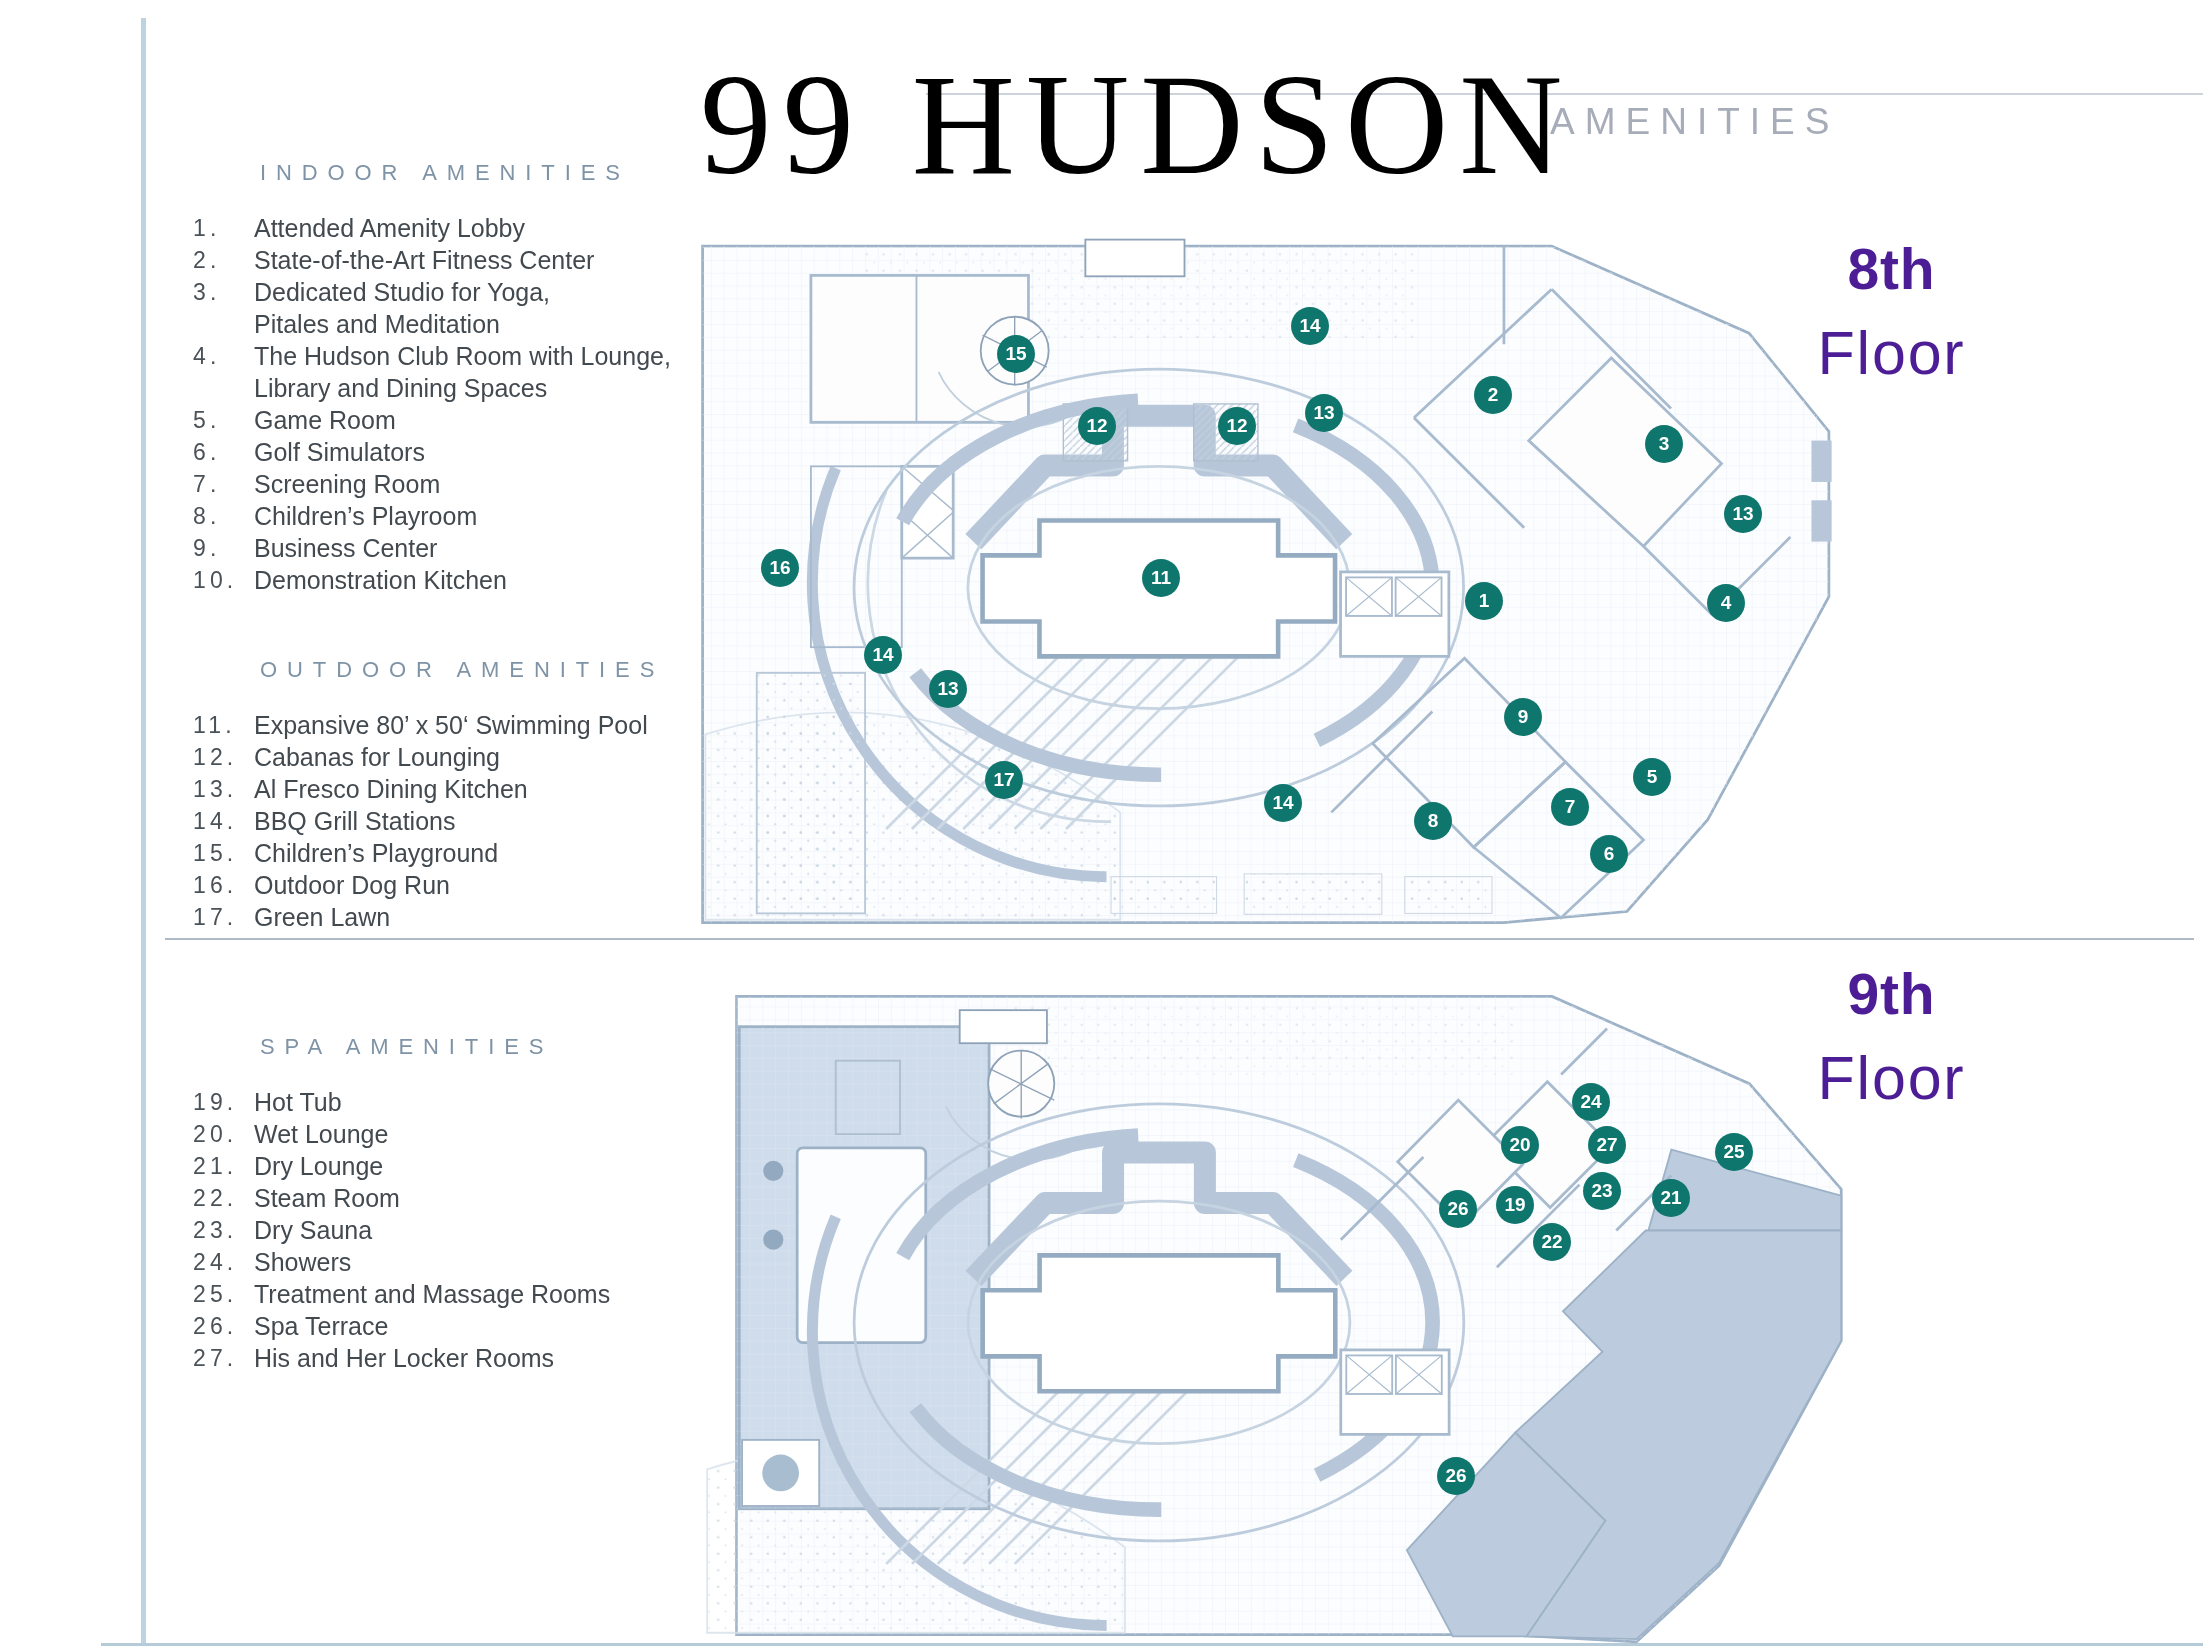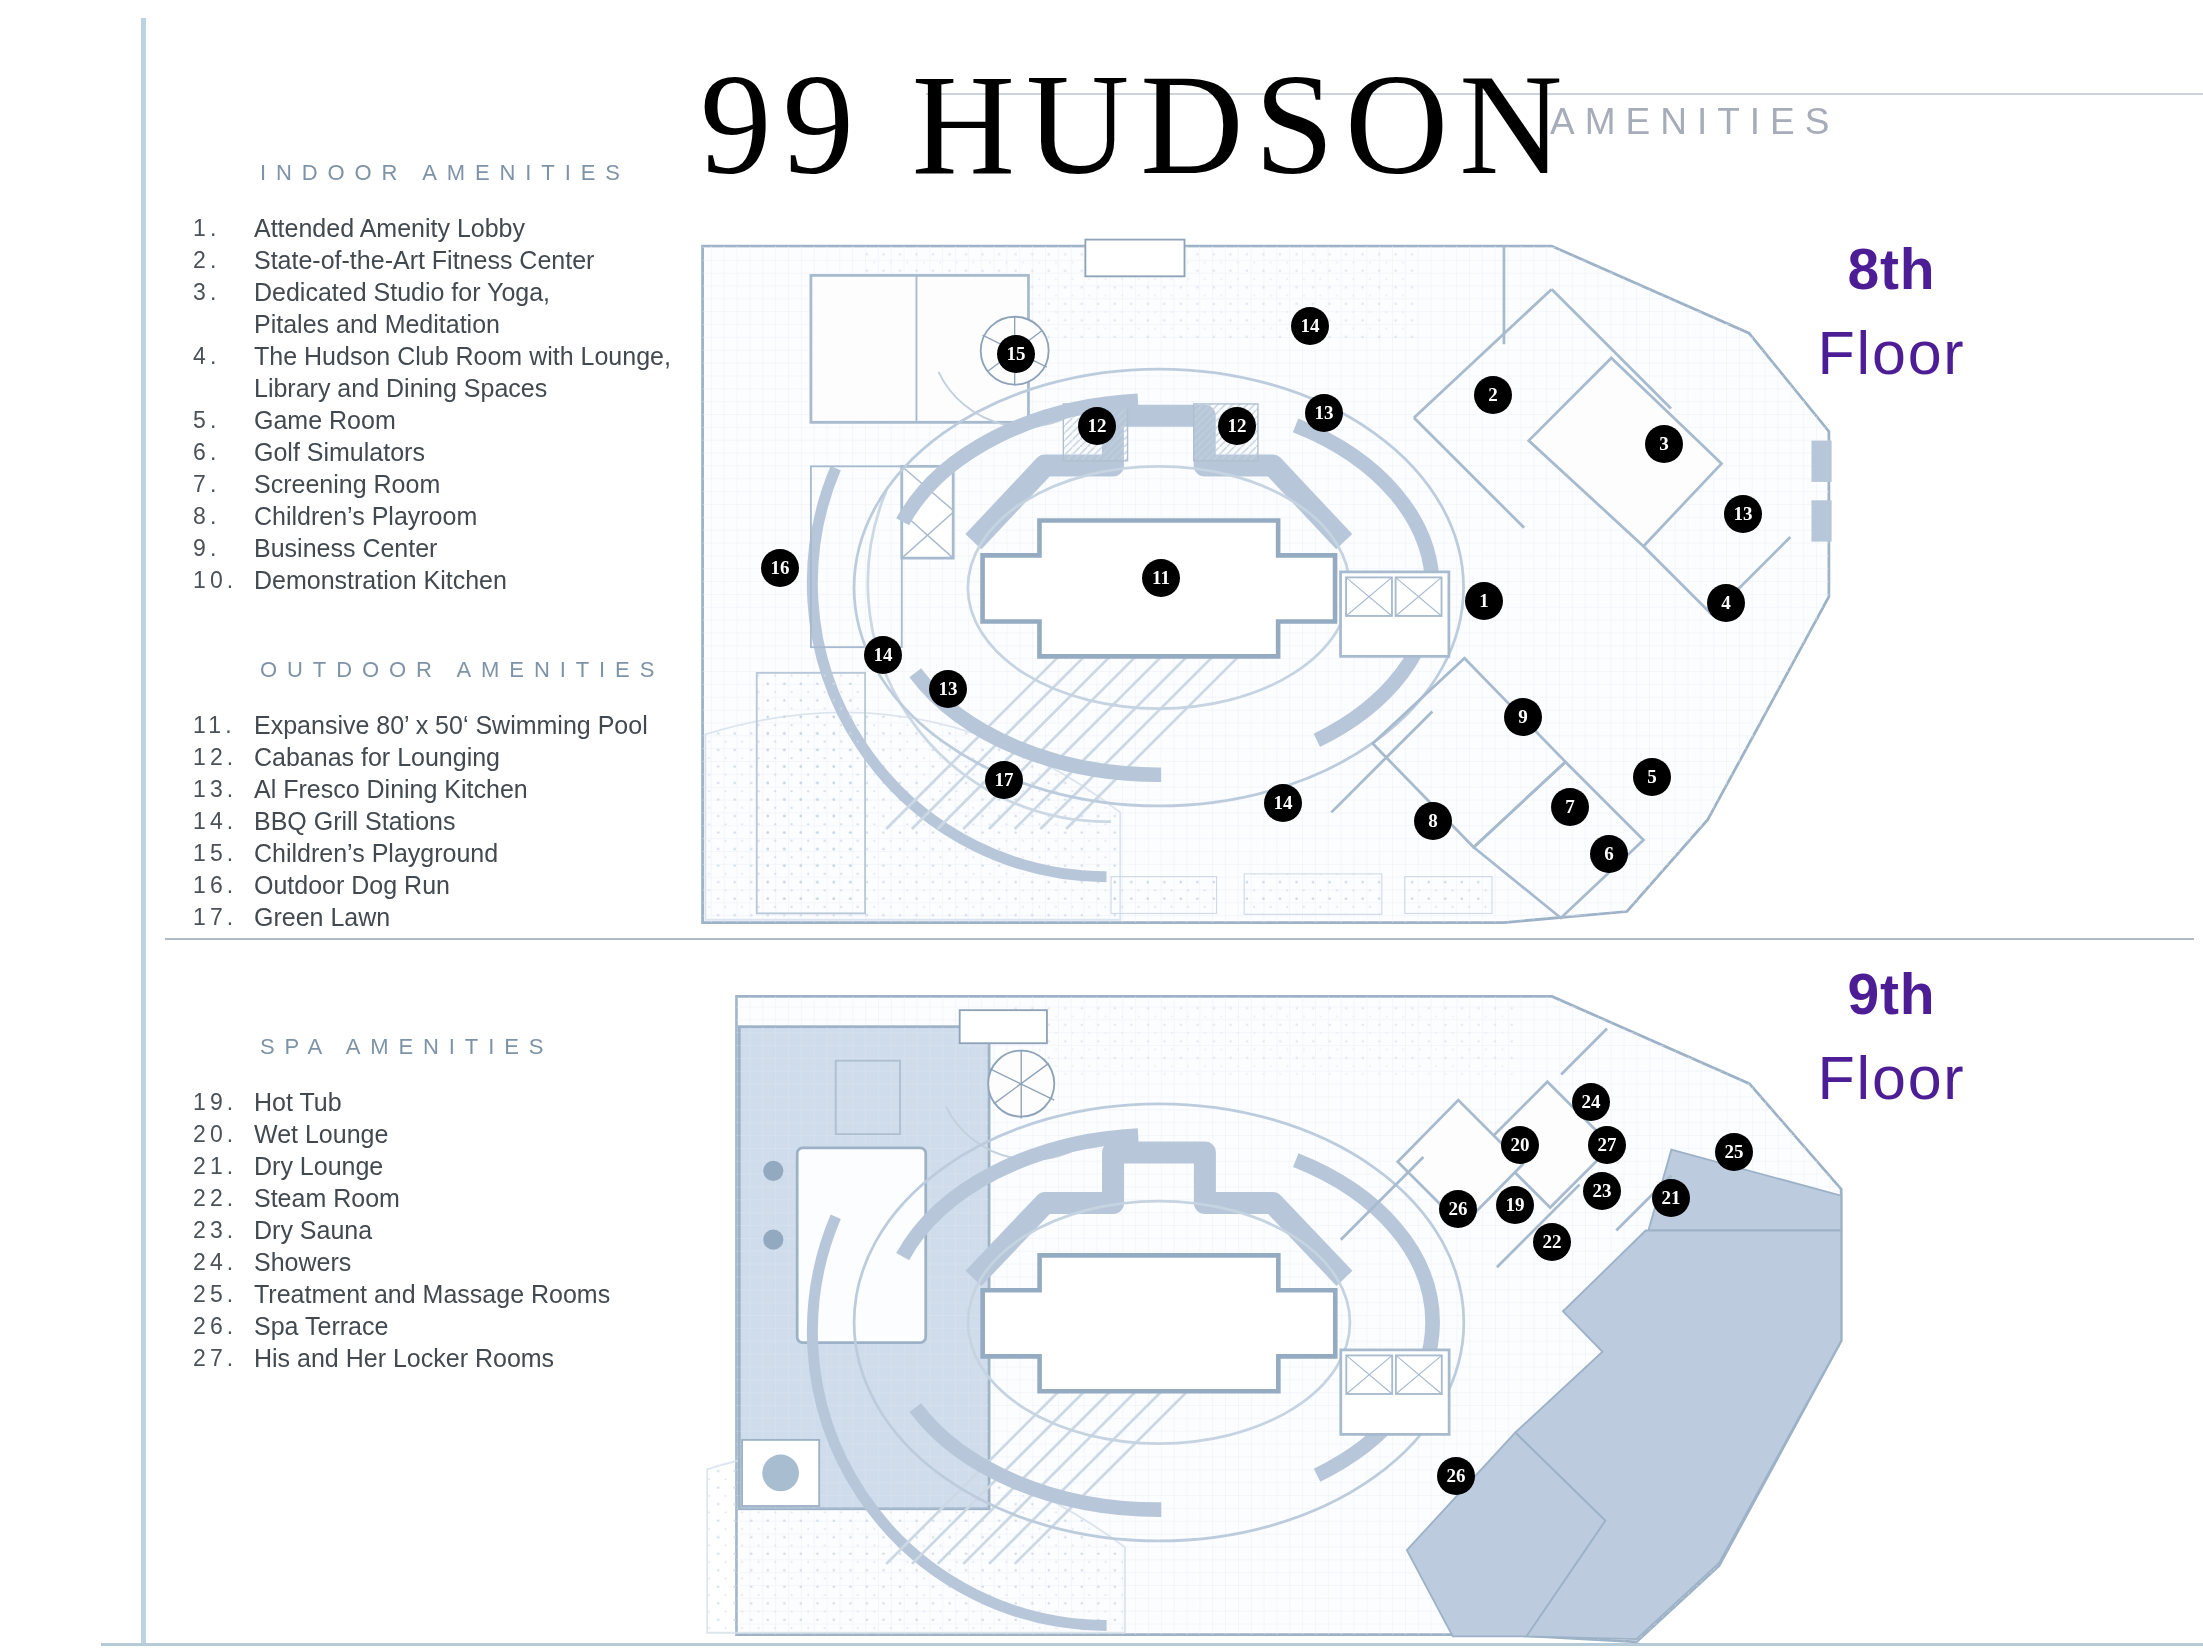--- a/index.html
+++ b/index.html
@@ -25,22 +25,22 @@
   .legend-row .no{flex:none;width:61px;letter-spacing:.18em;font-size:23px;color:#4a5157;}
   .legend-row .lbl{white-space:nowrap;}
   
   .floor-label{position:absolute;width:211px;text-align:center;color:#4c1d95;}
   .floor-label .num{font-size:57px;line-height:57px;font-weight:700;letter-spacing:0.9px;}
   .floor-label .word{font-size:61px;line-height:64px;font-weight:400;letter-spacing:1.8px;margin-top:23px;}
   
   .plan{position:absolute;}
   
   .marker{position:absolute;width:38px;height:38px;margin:-19px 0 0 -19px;border-radius:50%;
-          background:#000000;color:#ffffff;display:flex;align-items:center;justify-content:center;
-          font-size:19px;font-weight:700;z-index:5;font-family:Liberation Serif, serif;}
+          background:#0f766e;color:#ffffff;display:flex;align-items:center;justify-content:center;
+          font-size:19px;font-weight:700;z-index:5;}
 </style>
 </head>
 <body>
 
 <div id="page">
 
   <div class="header-rule"></div>
   <div class="logo">99 HUDSON</div>
   <div class="subtitle">AMENITIES</div>
 

